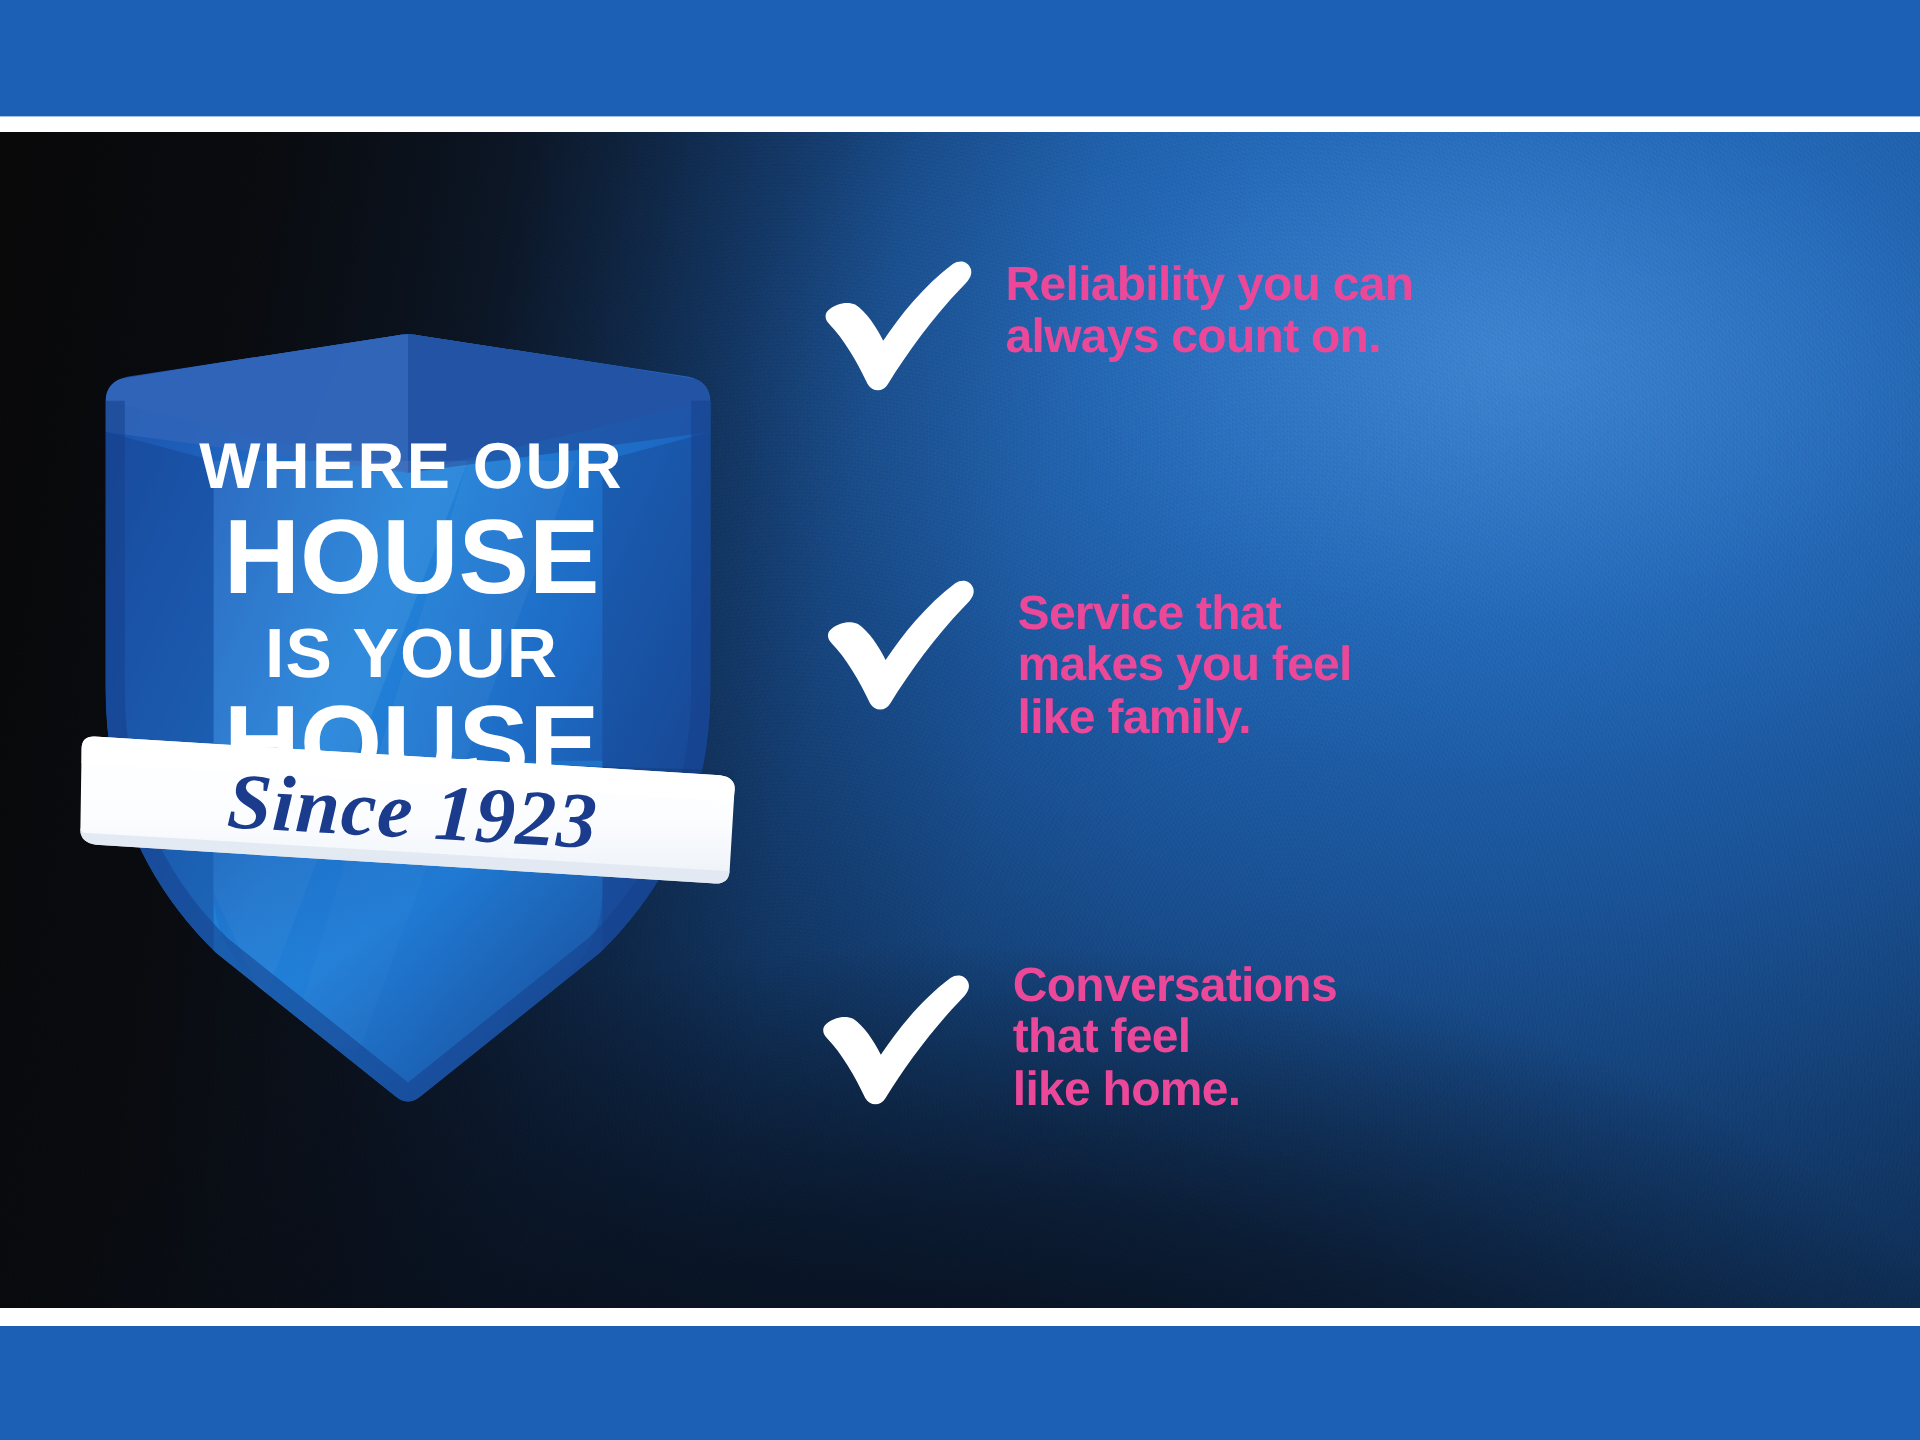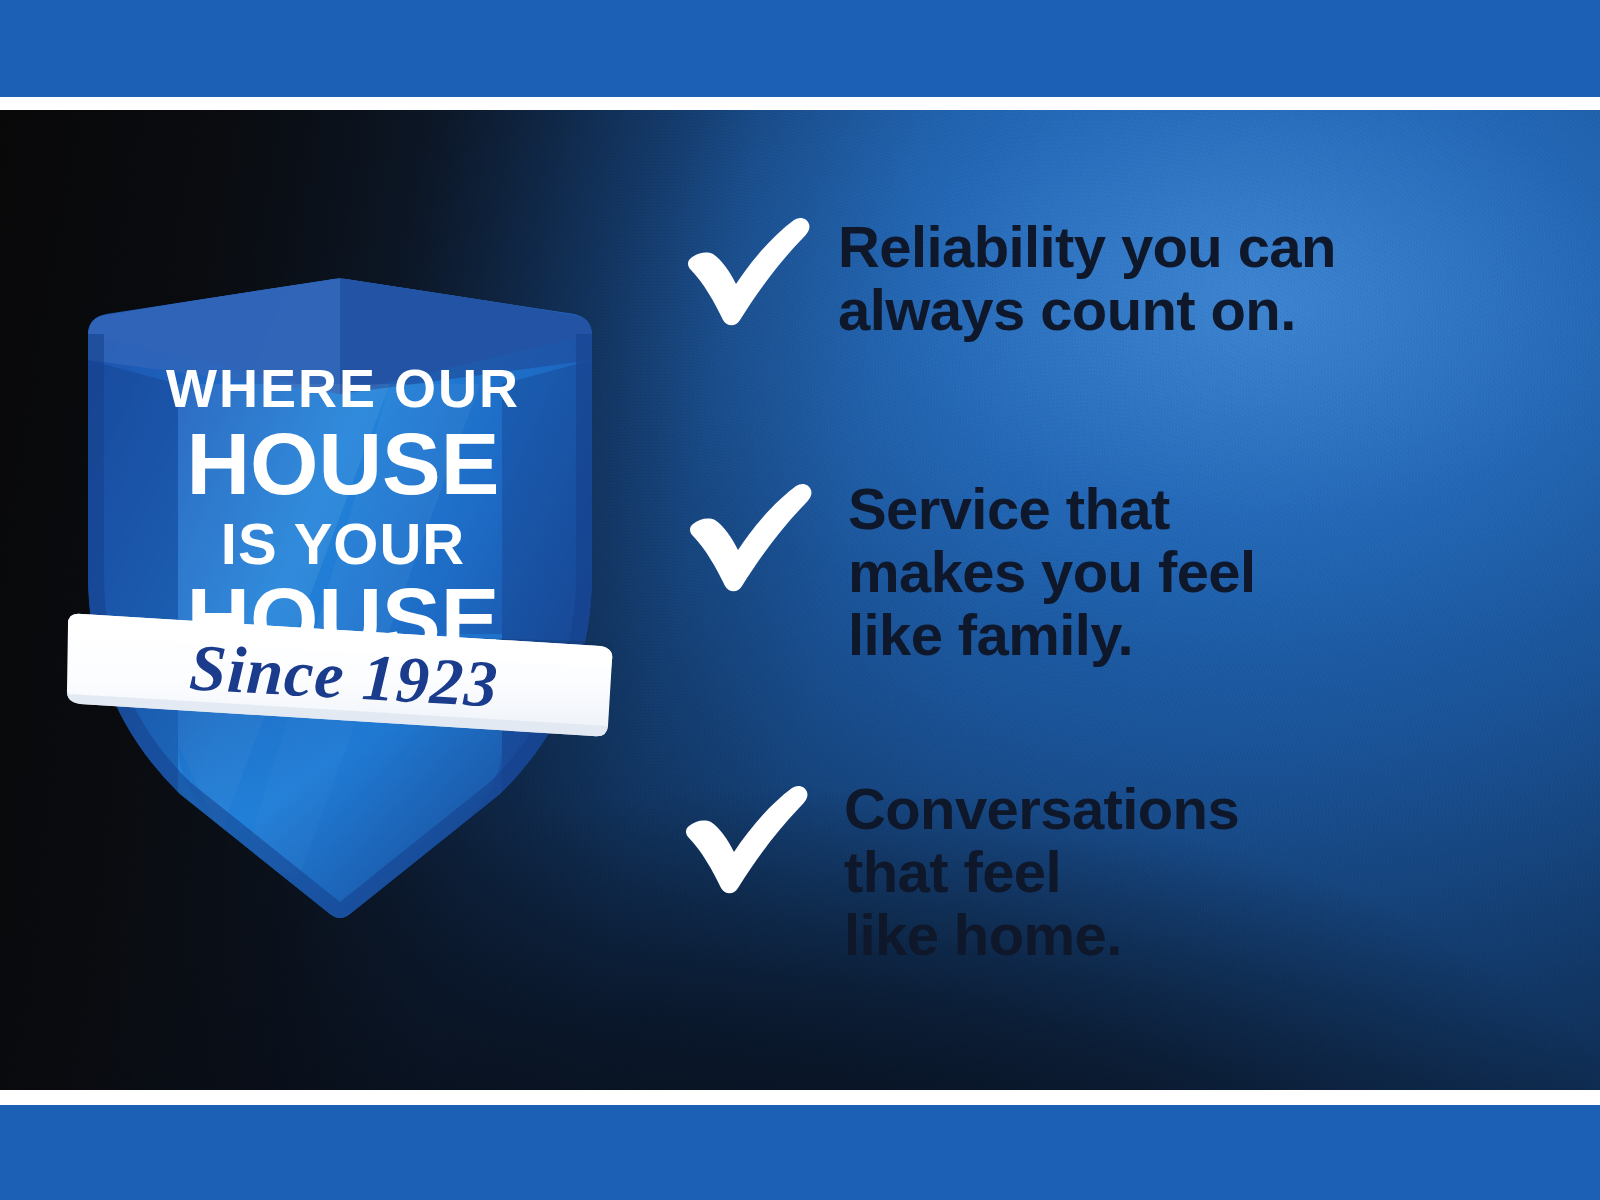--- a/index.html
+++ b/index.html
@@ -111,42 +111,42 @@
     left:660px; top:200px;
     width:880px; height:830px;
   }
   .benefit {
     position:absolute;
     display:flex;
     align-items:flex-start;
   }
   #benefit-0 { left:10px;  top:10px;  }
   #benefit-1 { left:12px;  top:276px; }
-  #benefit-2 { left:8px;   top:578px; }
+  #benefit-2 { left:8px;   top:600px;align-items:center; }
 
   .check-wrap {
     flex:0 0 auto;
     width:150px; height:120px;
     margin-right:18px;
   }
   #benefit-1 .check-wrap, #benefit-2 .check-wrap { margin-right:26px; }
   .check-wrap svg { display:block; width:100%; height:100%; }
 
   .benefit-text {
-    color:#0f172a;
+    color:#ec4899;
     font-family:"Liberation Sans", sans-serif;
     font-weight:700;
-    font-size:58px;
+    font-size:40px;
     line-height:1.085;
     letter-spacing:-0.6px;
     padding-top:10px;
     white-space:pre-line;
   }
   #benefit-0 .benefit-text { padding-top:6px; }
-  #benefit-1 .benefit-text { padding-top:2px; }
+  #benefit-1 .benefit-text { padding-top:2px;margin-top:12px; }
   #benefit-2 .benefit-text { padding-top:0px; }
 </style>
 </head>
 <body>
 
 <div id="stage">
 
   <div class="brand-bar" id="bar-top"></div>
 
   <div id="panel">

